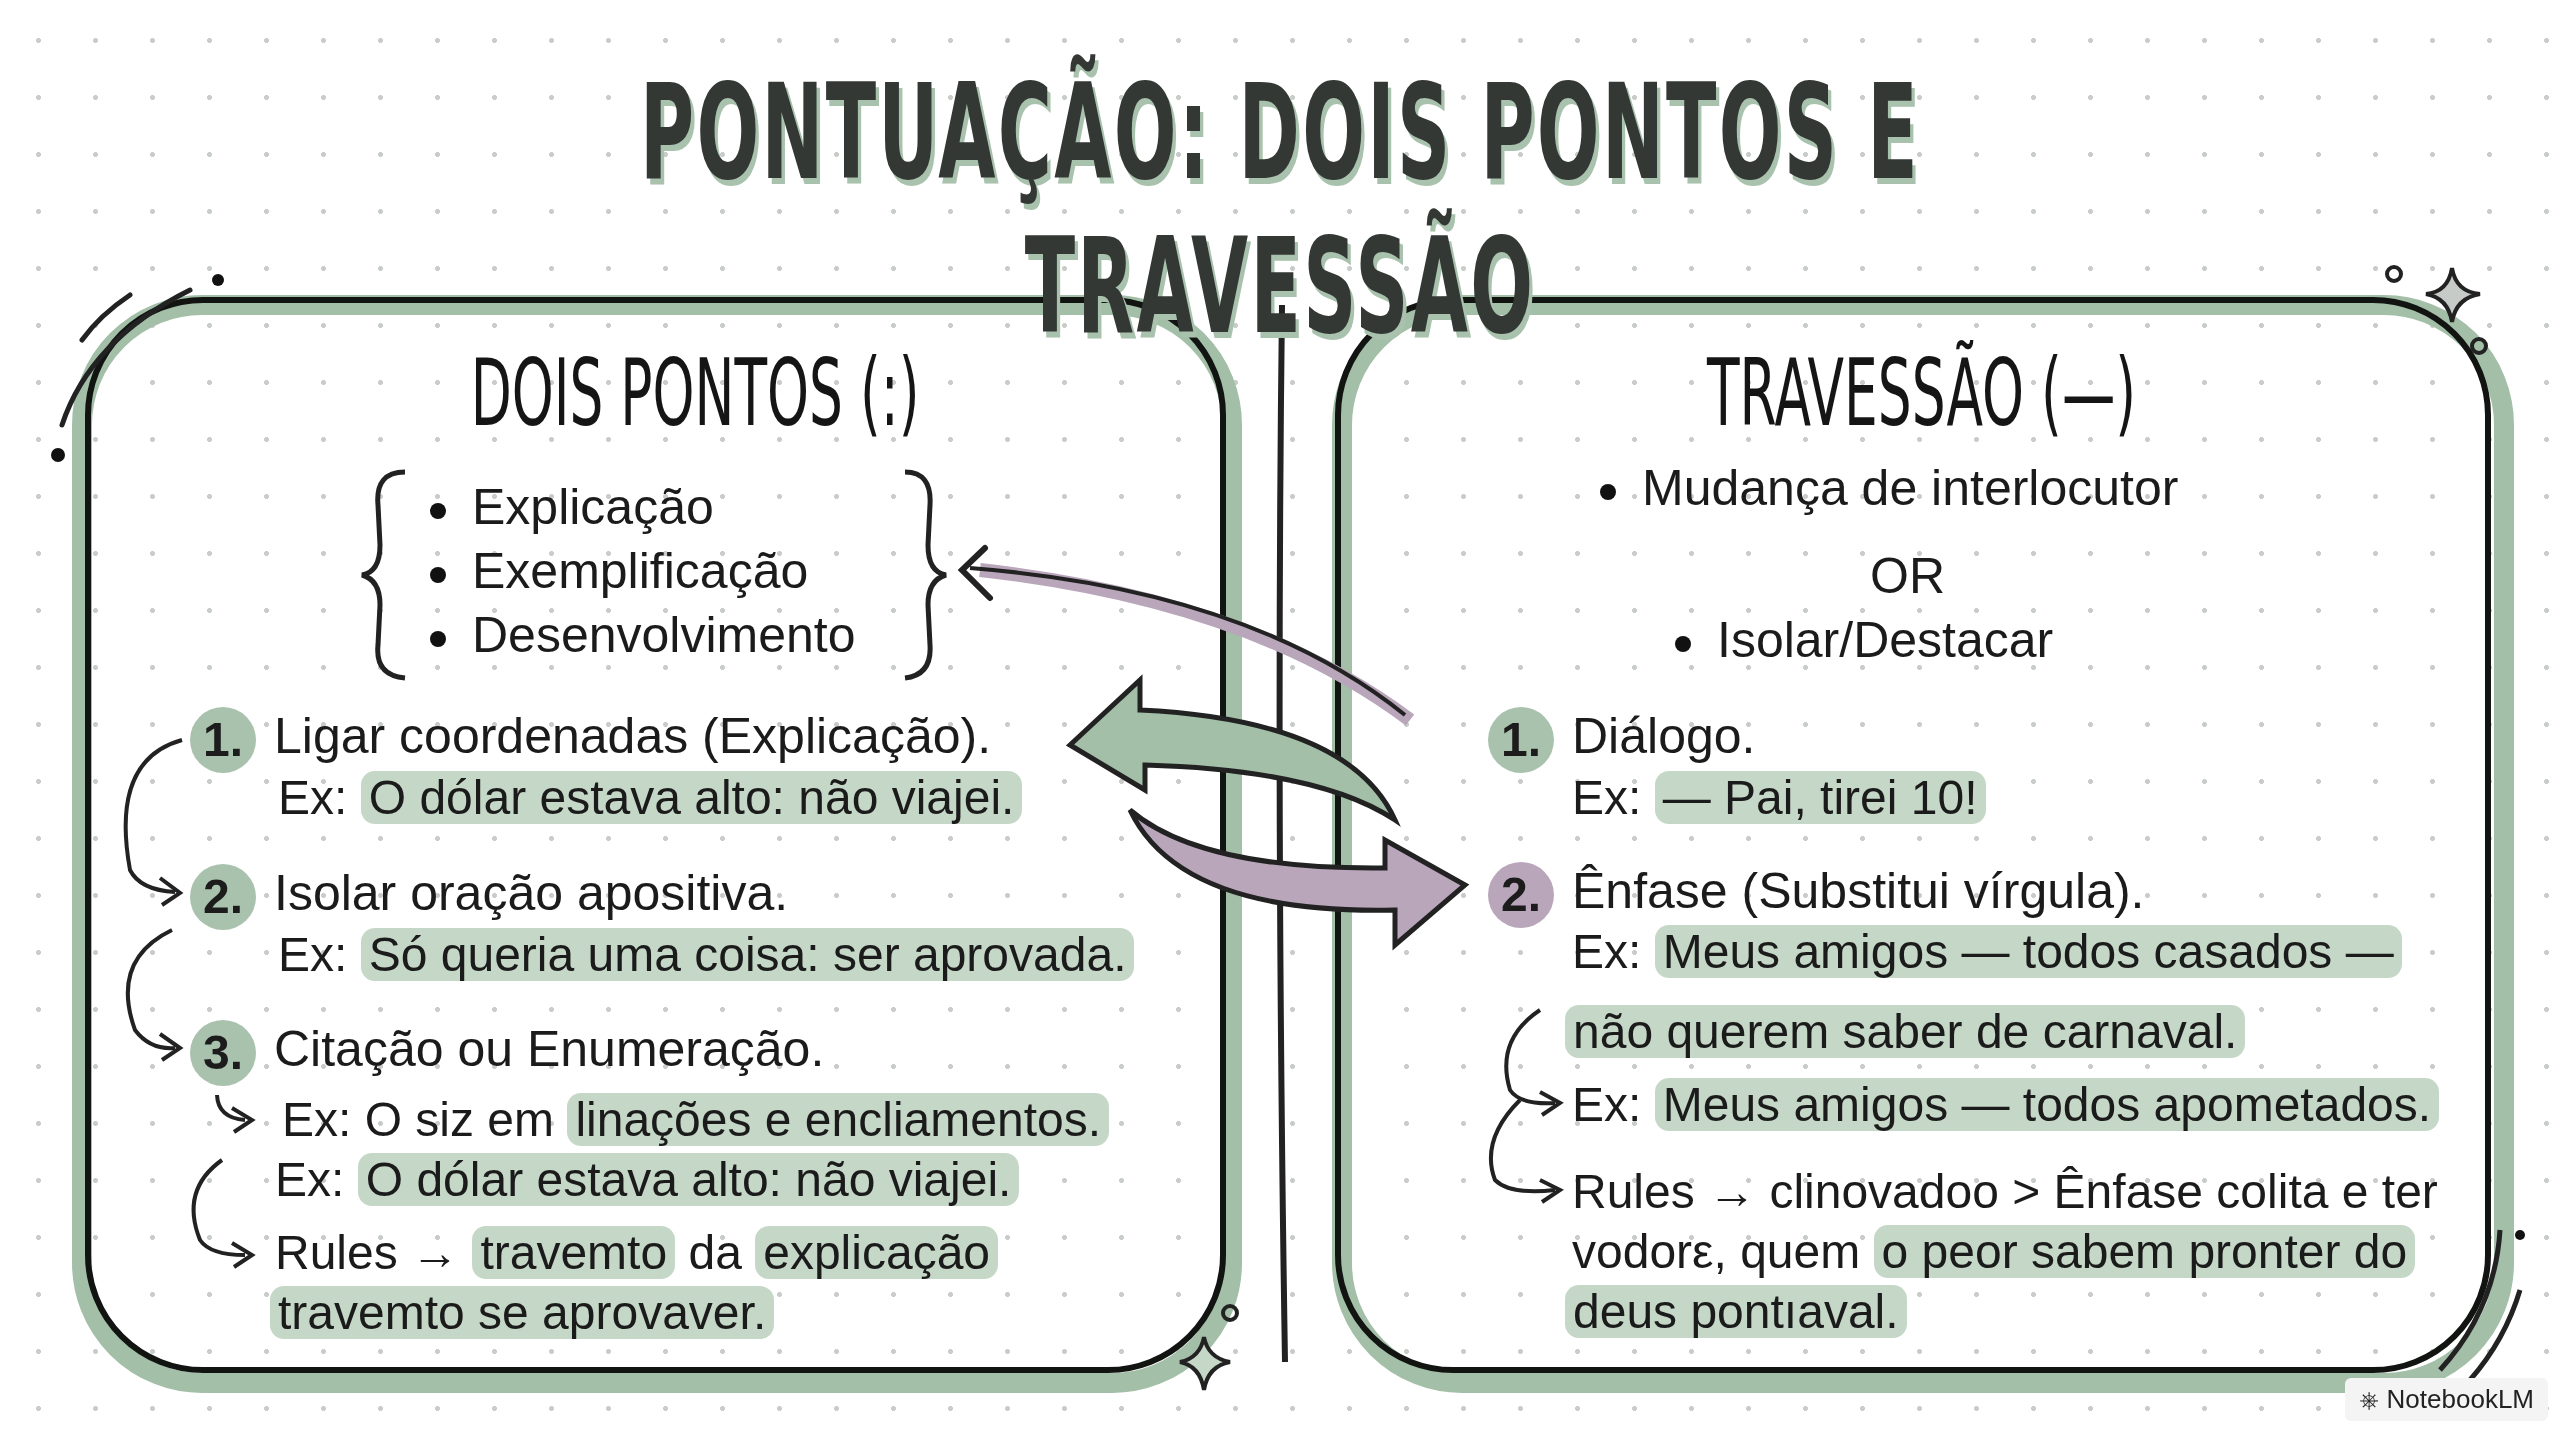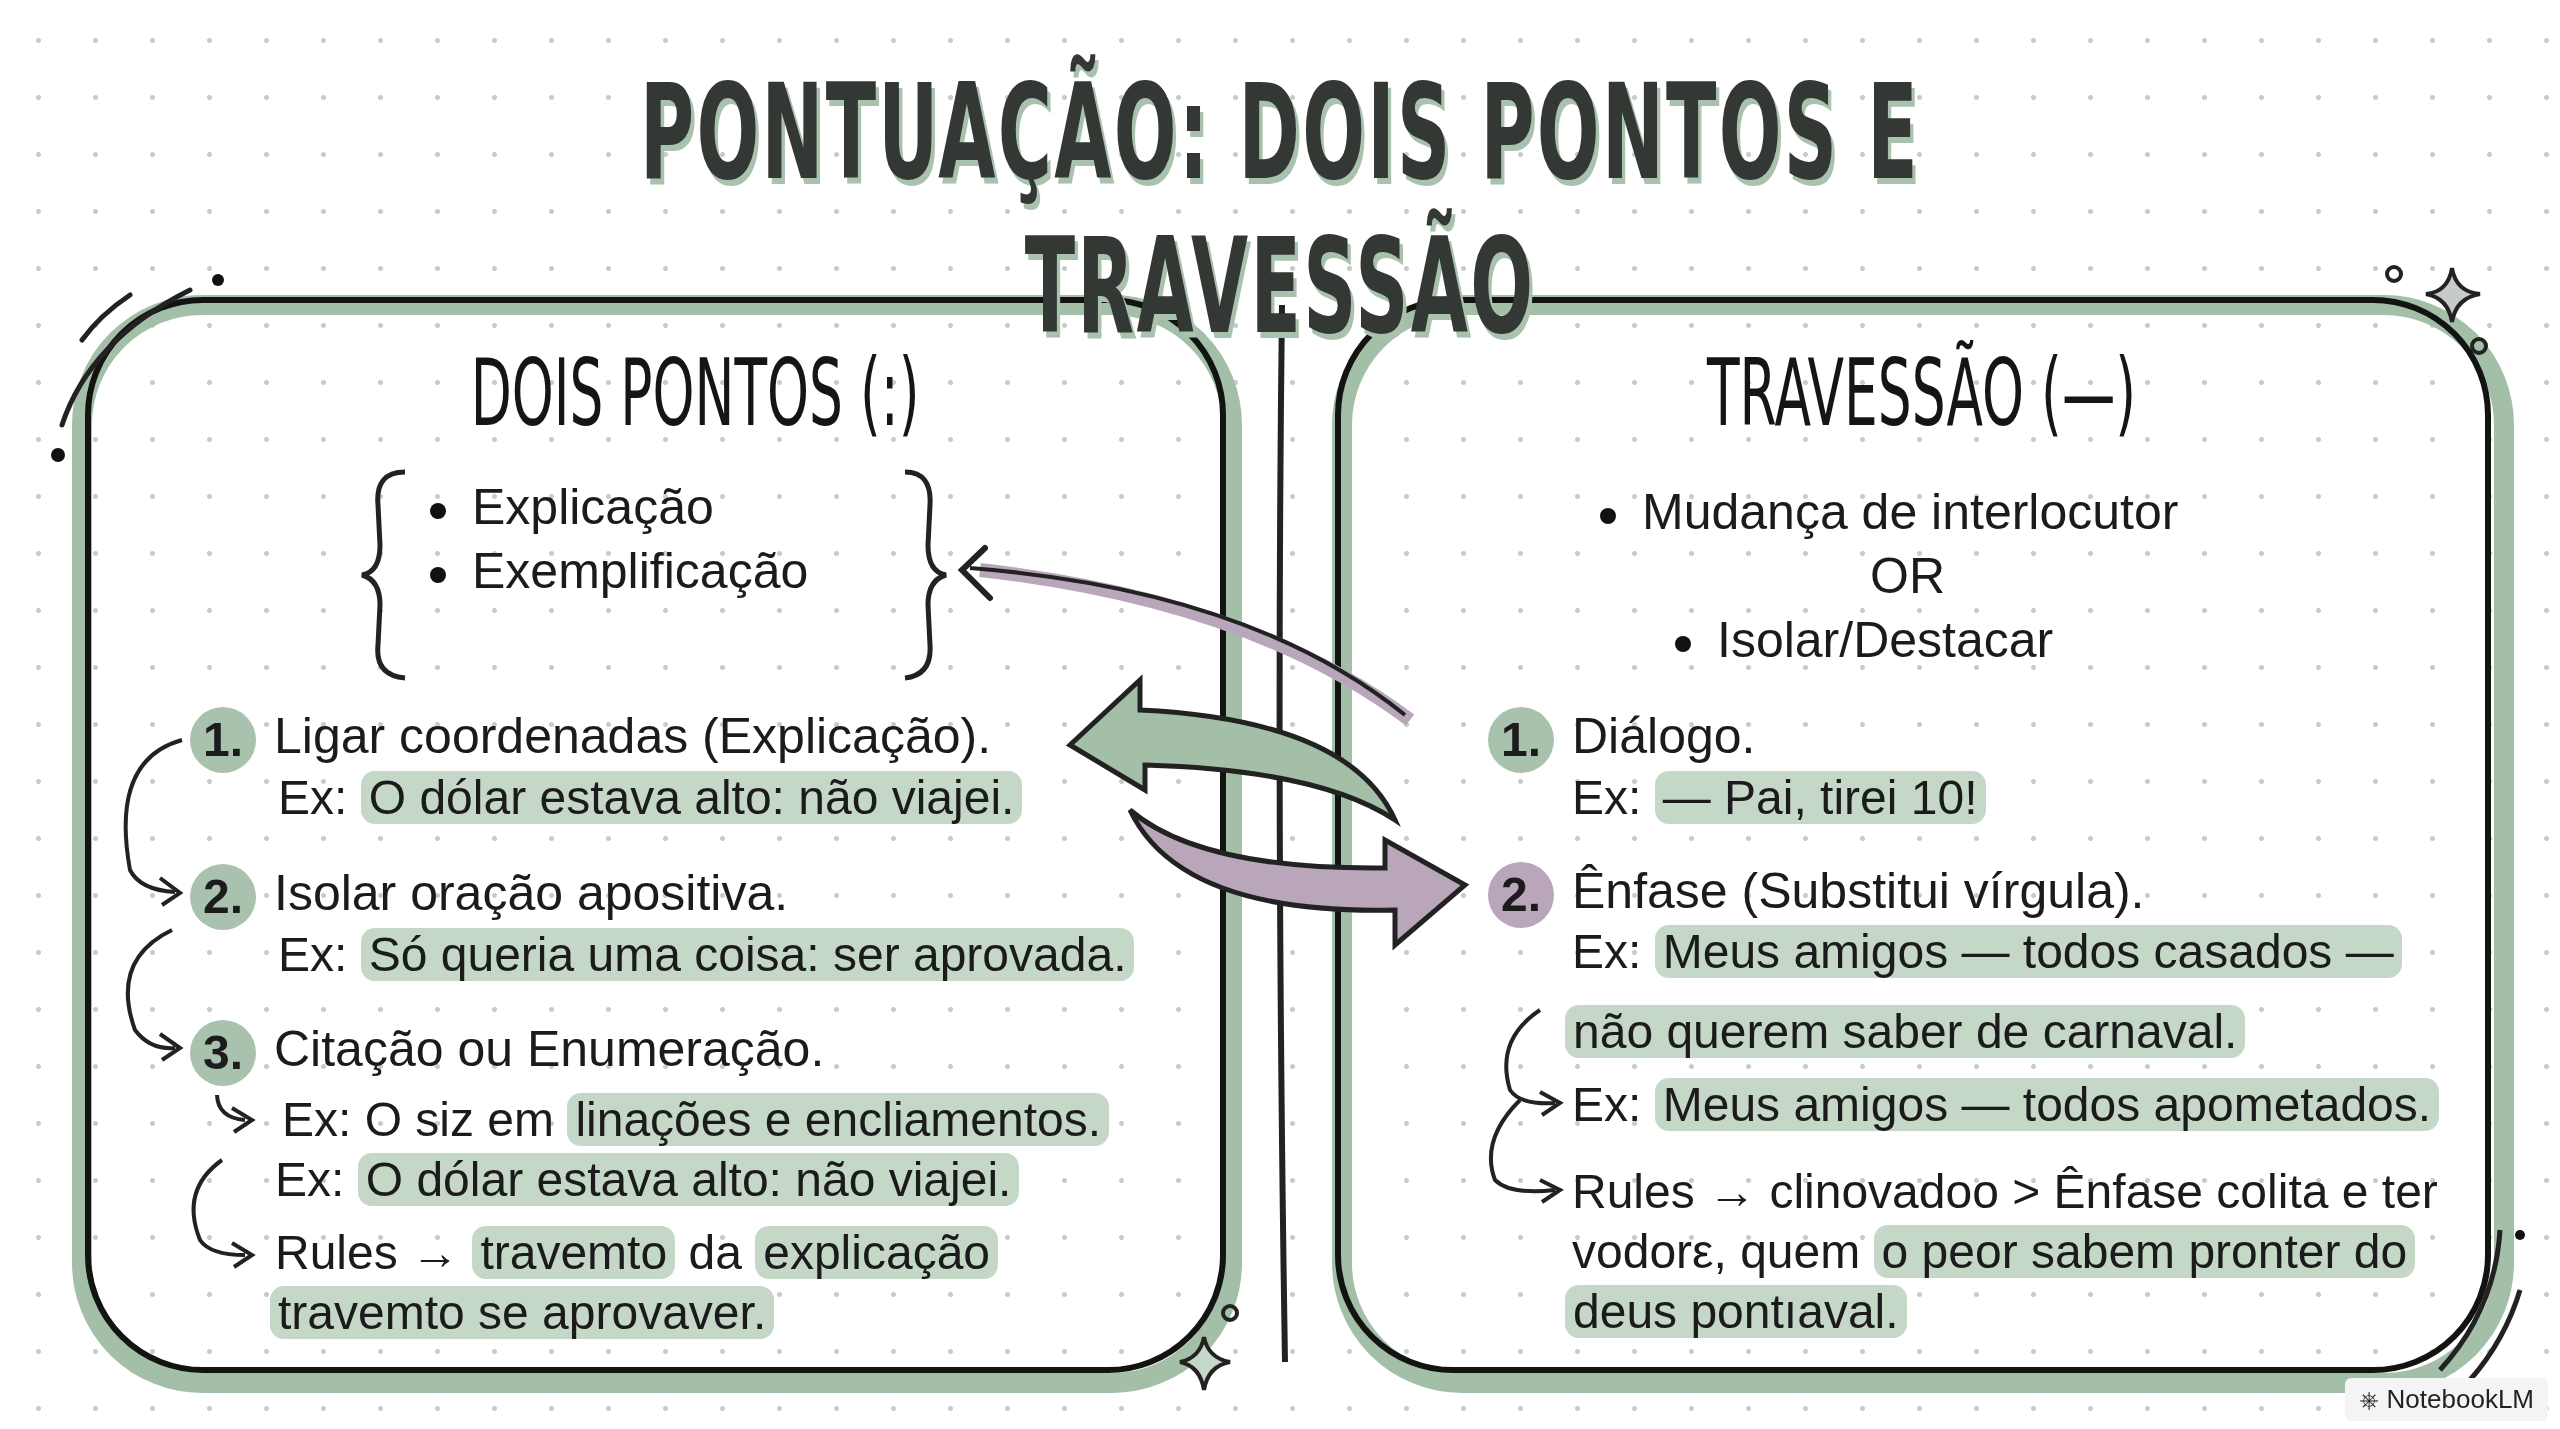--- a/index.html
+++ b/index.html
@@ -98,20 +98,21 @@
   <path d="M905 472 Q932 472 930 505 L928 545 Q928 572 946 575 Q928 580 928 605 L930 645 Q932 675 905 678" stroke="#222" stroke-width="5" fill="none"></path>
 </svg>
 
 <div class="abs title">PONTUAÇÃO: DOIS PONTOS E TRAVESSÃO</div>
 
 <div class="abs panel-title" style="left:330px; width:670px; top:340px;">DOIS PONTOS (:)</div>
 
 <div class="abs bullets" style="left:430px; top:475px;">
   <div class="row"><span class="dot"></span><span>Explicação</span></div>
   <div class="row"><span class="dot"></span><span>Exemplificação</span></div>
+  <div class="row"><span class="dot"></span><span>Desenvolvimento</span></div>
 </div>
 
 <div class="item" style="left:190px; top:705px;">
   <span class="badge">1.</span><span>Ligar coordenadas (Explicação).</span>
 </div>
 <div class="line" style="left:278px; top:768px;">
   <span>Ex:</span> <span class="hl">O dólar estava alto: não viajei.</span>
 </div>
 
 <div class="item" style="left:190px; top:862px;">
@@ -132,21 +133,21 @@
 </div>
 <div class="line" style="left:275px; top:1223px;">
   <span>Rules →</span> <span class="hl">travemto</span> <span>da</span> <span class="hl">explicação</span>
 </div>
 <div class="line" style="left:270px; top:1283px;">
   <span class="hl">travemto se aprovaver.</span>
 </div>
 
 <div class="abs panel-title" style="left:1560px; width:700px; top:340px;">TRAVESSÃO (—)</div>
 
-<div class="abs bullets" style="left:1600px; top:480px;">
+<div class="abs bullets" style="left:1600px; top:456px;">
   <div class="row"><span class="dot"></span><span>Mudança de interlocutor</span></div>
 </div>
 <div class="abs bullets" style="left:1870px; top:544px;">OR</div>
 <div class="abs bullets" style="left:1675px; top:608px;">
   <div class="row"><span class="dot"></span><span>Isolar/Destacar</span></div>
 </div>
 
 <div class="item" style="left:1488px; top:705px;">
   <span class="badge">1.</span><span>Diálogo.</span>
 </div>

